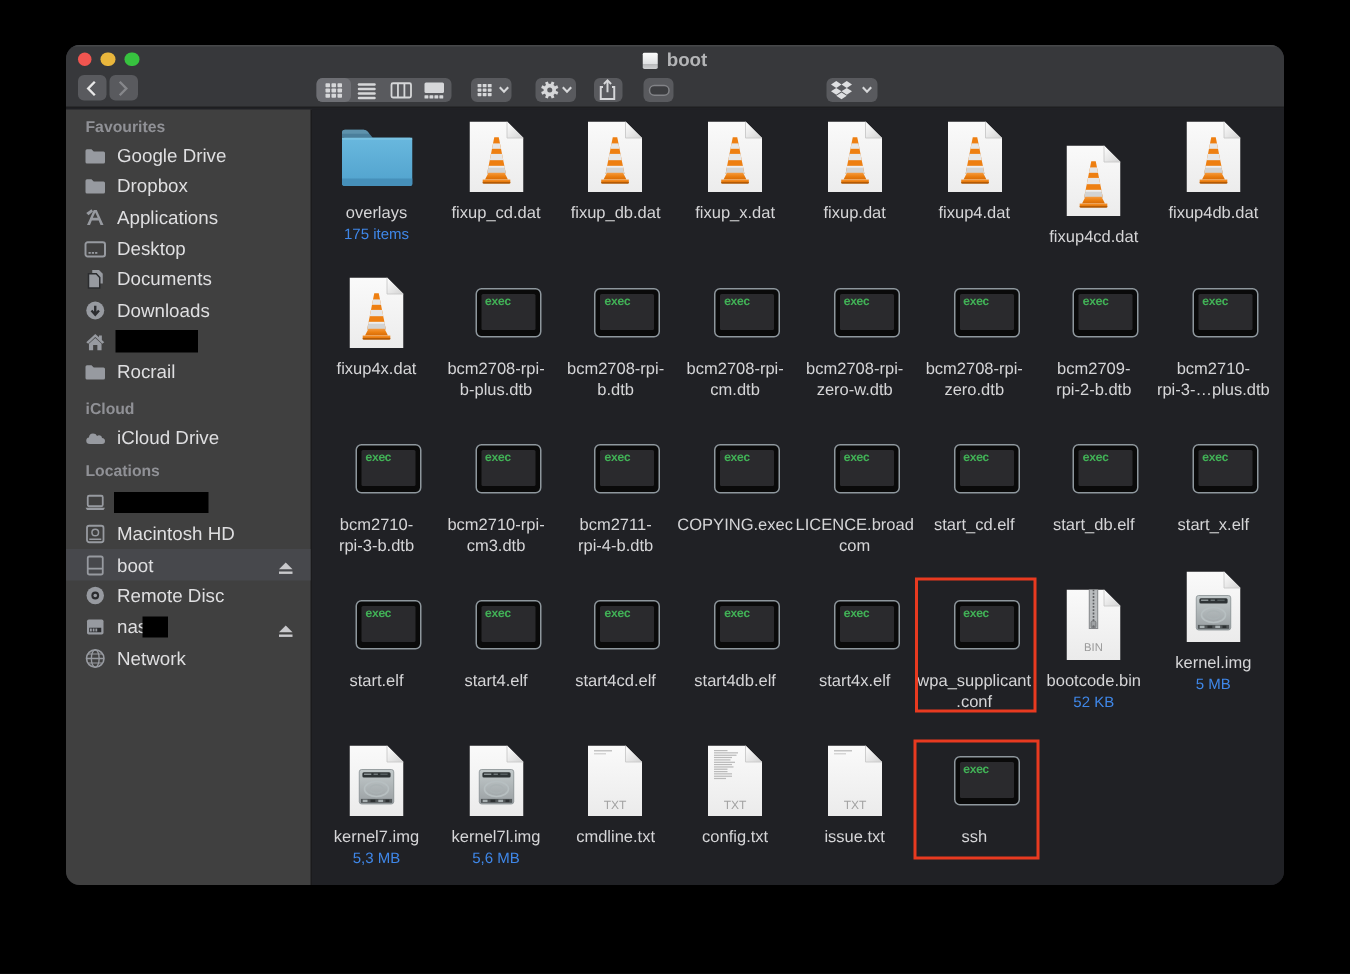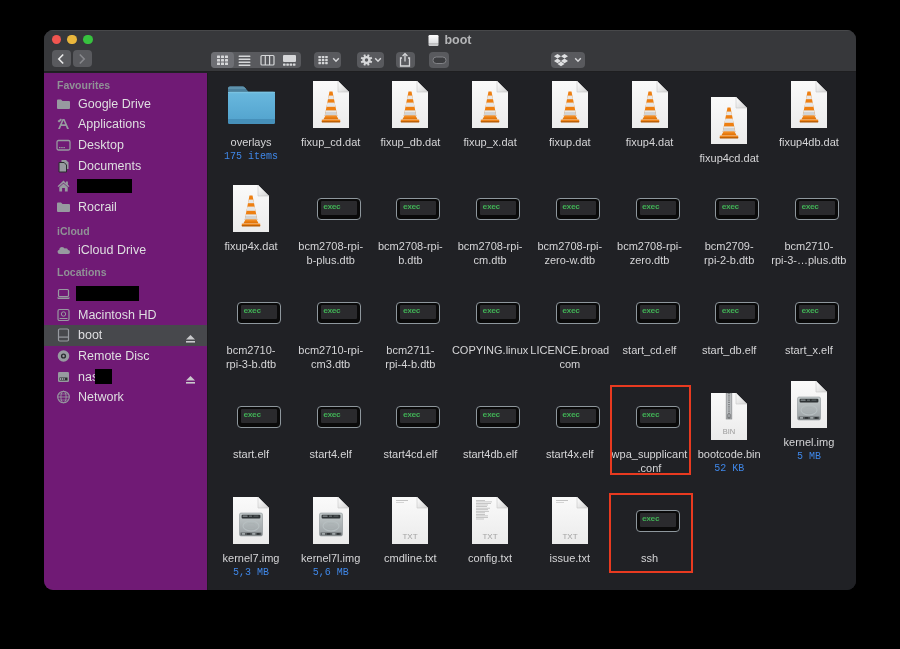--- a/index.html
+++ b/index.html
@@ -9,36 +9,36 @@
 #title { position:absolute; top:3px; left:0; width:100%; text-align:center; font-size:12.5px; font-weight:bold; color:#b4b5b7; }
 #title svg { vertical-align:-2px; margin-right:5px; }
 .tbtn { position:absolute; top:22px; height:15.5px; background:#595a5e; border-radius:4px; display:flex; align-items:center; justify-content:center; }
 .nav { top:20px; height:17px; width:19px; }
 #seg { position:absolute; left:167px; top:22px; width:90px; height:15.5px; background:#595a5e; border-radius:4px; display:flex; }
 #seg .s { flex:1; display:flex; align-items:center; justify-content:center; }
 #seg .s.on { background:#6e6f74; border-radius:4px; }
 #search { position:absolute; left:549px; top:22px; width:254px; height:16px; background:#4c4d51; border:1px solid #5c5d61; border-radius:4px; display:flex; align-items:center; padding-left:5px; }
 #search span { color:#9b9ca0; font-size:11.5px; margin-left:4px; }
 #body { position:absolute; left:0; top:43px; width:100%; height:517px; display:flex; }
-#side { width:163.5px; background:#701a75; border-right:1.5px solid #1b1b1d; position:relative; }
+#side { width:163.5px; background:#404040; border-right:1.5px solid #1b1b1d; position:relative; }
 .shdr { color:#909196; font-size:10.5px; font-weight:bold; height:13px; line-height:13px; padding-left:13px; }
 .srow { height:20.7px; display:flex; align-items:center; padding-left:12px; position:relative; }
 .srow svg { flex:none; }
 .st { color:#dfdfe1; font-size:12.5px; margin-left:7px; white-space:nowrap; }
 .srow.sel { background:#47484c; }
 .srow.m1 { margin-top:1.7px; }
 .srow.m2 { margin-top:4.3px; }
 .ej { position:absolute; right:11px; top:5px; }
 .red { position:absolute; top:3px; height:14.5px; background:#000; }
 #content { flex:1; position:relative; background:#202125; }
 .cell { position:absolute; width:80px; text-align:center; }
 .ib { height:63px; display:flex; align-items:center; justify-content:center; }
 .lab { color:#d5d5d7; font-size:11px; line-height:13.5px; white-space:nowrap; }
-.sub { color:#3f87e8; font-size:10px; margin-top:1px;font-family:Liberation Mono, monospace; }
-.exo { width:44px; height:22px; border-radius:4px; background:#0a0a0a; border:1.5px solid #8e979d; padding:2.5px 3px 4px 3px;margin-left:16px; }
+.sub { color:#3f87e8; font-size:10px; margin-top:1px; }
+.exo { width:44px; height:33px; border-radius:4px; background:#0a0a0a; border:1.5px solid #8e979d; padding:2.5px 3px 4px 3px;margin-left:16px; }
 .exi { width:100%; height:100%; background:#2a2a2d; border-radius:1px; color:#41b156; font-family:"Liberation Mono",monospace; font-size:8px; font-weight:bold; text-align:left; padding:1px 0 0 2.5px; letter-spacing:-0.5px; }
 .rbox { position:absolute; border:2.5px solid #e83a20; }
 </style></head>
 <body>
 <div id="win">
  <div id="hdr">
   <div class="tl" style="left:7.7px;background:#f15550"></div>
   <div class="tl" style="left:23.4px;background:#e9b63c"></div>
   <div class="tl" style="left:39.2px;background:#37c23f"></div>
   <div id="title"><svg width="11" height="11" viewBox="0 0 11 11">
@@ -164,40 +164,53 @@
   <div id="side">
 <div class="shdr" style="margin-top:5.5px">Favourites</div>
 <div class="srow m1">
           <svg width="15" height="16" viewBox="0 0 15 16">
             <path d="M1 4.5 Q1 3.5 2 3.5 L5 3.5 L6.5 5 L13 5 Q14 5 14 6 V12 Q14 13 13 13 H2 Q1 13 1 12 Z" fill="#979aa0"></path>
           </svg>
           <span class="st">Google Drive</span>
         </div>
 <div class="srow ">
           <svg width="15" height="16" viewBox="0 0 15 16">
+            <path d="M1 4.5 Q1 3.5 2 3.5 L5 3.5 L6.5 5 L13 5 Q14 5 14 6 V12 Q14 13 13 13 H2 Q1 13 1 12 Z" fill="#979aa0"></path>
+          </svg>
+          <span class="st">Dropbox</span>
+        </div>
+<div class="srow ">
+          <svg width="15" height="16" viewBox="0 0 15 16">
             <path d="M2 13 L6.5 3 L8.5 3 L13 13 L11 13 L9.8 10 L5.2 10 L4 13 Z M5.9 8.2 L9.1 8.2 L7.5 4.6 Z" fill="#979aa0"></path>
             <path d="M1.5 5 L5 2.5 L6 4 L3 6.5 Z" fill="#979aa0"></path>
           </svg>
           <span class="st">Applications</span>
         </div>
 <div class="srow ">
           <svg width="15" height="16" viewBox="0 0 15 16">
             <rect x="1" y="3.5" width="13" height="9.5" rx="1.5" fill="none" stroke="#979aa0" stroke-width="1.3"></rect>
             <rect x="3" y="10" width="1.5" height="1.2" fill="#979aa0"></rect>
             <rect x="5.2" y="10" width="1.5" height="1.2" fill="#979aa0"></rect>
             <rect x="7.4" y="10" width="1.5" height="1.2" fill="#979aa0"></rect>
           </svg>
           <span class="st">Desktop</span>
         </div>
 <div class="srow ">
           <svg width="15" height="16" viewBox="0 0 15 16">
             <path d="M5.5 2 H10 L12.5 4.5 V11 H5.5 Z" fill="#979aa0"></path>
             <path d="M3 4.5 H8.2 L10.5 7 V14 H3 Z" fill="#979aa0" stroke="#2b2c2f" stroke-width="1"></path>
           </svg>
           <span class="st">Documents</span>
+        </div>
+<div class="srow ">
+          <svg width="15" height="16" viewBox="0 0 15 16">
+            <circle cx="7.5" cy="8" r="6" fill="#979aa0"></circle>
+            <path d="M7.5 4.8 V10 M5 8 L7.5 10.8 L10 8" stroke="#2b2c2f" stroke-width="1.6" fill="none"></path>
+          </svg>
+          <span class="st">Downloads</span>
         </div>
 <div class="srow ">
           <svg width="15" height="16" viewBox="0 0 15 16">
             <path d="M1.5 8.2 L7.5 2.6 L10 4.9 V3.6 H11.9 V6.7 L13.5 8.2 L12.2 9.1 L7.5 4.7 L2.8 9.1 Z" fill="#979aa0"></path>
             <path d="M3.3 9.2 L7.5 5.4 L11.7 9.2 V13.5 H8.9 V10 H6.1 V13.5 H3.3 Z" fill="#979aa0"></path>
           </svg>
           <span class="st"></span>
           <span class="red" style="left:33px;width:55px"></span>
         </div>
 <div class="srow ">
@@ -694,21 +707,21 @@
             </div>
           </div>
           <div class="lab">bcm2711-<br>rpi-4-b.dtb</div>
         </div>
 <div class="cell" style="left:242.6px;top:208px">
           <div class="ib">
             <div class="exo">
               <div class="exi">exec</div>
             </div>
           </div>
-          <div class="lab">COPYING.linux</div>
+          <div class="lab">COPYING.exec</div>
         </div>
 <div class="cell" style="left:322.3px;top:208px">
           <div class="ib">
             <div class="exo">
               <div class="exi">exec</div>
             </div>
           </div>
           <div class="lab">LICENCE.broad<br>com</div>
         </div>
 <div class="cell" style="left:402.0px;top:208px">

